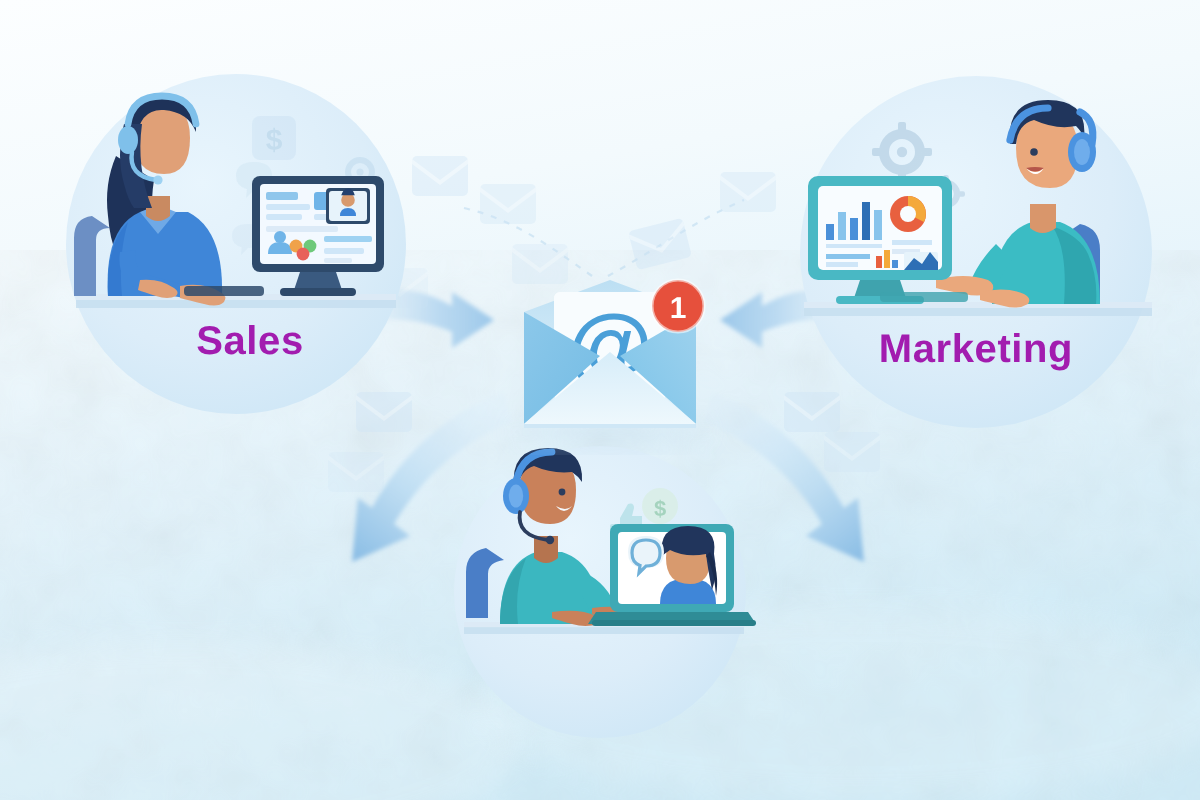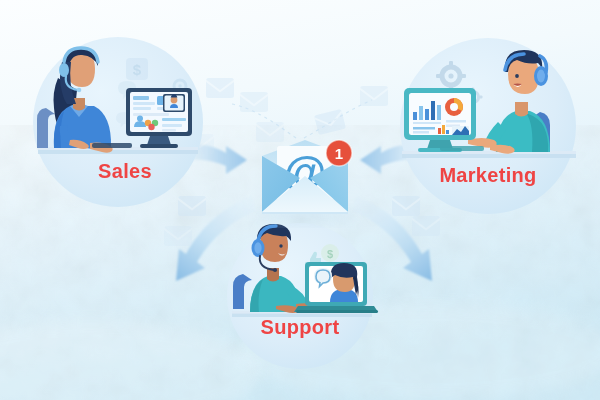--- a/index.html
+++ b/index.html
@@ -8,21 +8,21 @@
     width:600px;height:400px;overflow:hidden;
     font-family:"Liberation Sans", sans-serif;
     background:#ffffff;
   }
   #stage{position:relative;width:600px;height:400px;overflow:hidden;}
   #stage svg.layer{position:absolute;top:0;left:0;width:600px;height:400px;}
   .label{
     position:absolute;
     font-family:"Liberation Sans", sans-serif;
     font-weight:700;
-    color:#ef4444;
+    color:#a21caf;
     letter-spacing:0.3px;
     white-space:nowrap;
     text-align:center;
   }
   #label-sales{left:0;top:160px;width:250px;font-size:20px;}
   #label-marketing{left:368px;top:164px;width:240px;font-size:20px;}
   #label-support{left:180px;top:316px;width:240px;font-size:20px;}
 </style>
 </head>
 <body>
@@ -461,15 +461,14 @@
 
     <g>
       <circle cx="339" cy="153" r="13" fill="#e6503c"></circle>
       <circle cx="339" cy="153" r="13" fill="none" stroke="#ffffff" stroke-width="1.6" opacity="0.55"></circle>
       <text id="badge-count" x="339" y="159" font-family="'Liberation Sans',sans-serif" font-size="15" font-weight="700" fill="#ffffff" text-anchor="middle">1</text>
     </g>
   </svg>
 
   <div class="label" id="label-sales">Sales</div>
   <div class="label" id="label-marketing">Marketing</div>
-  <div class="label" id="label-support">Support</div>
 
 </div>
 
 </body></html>

